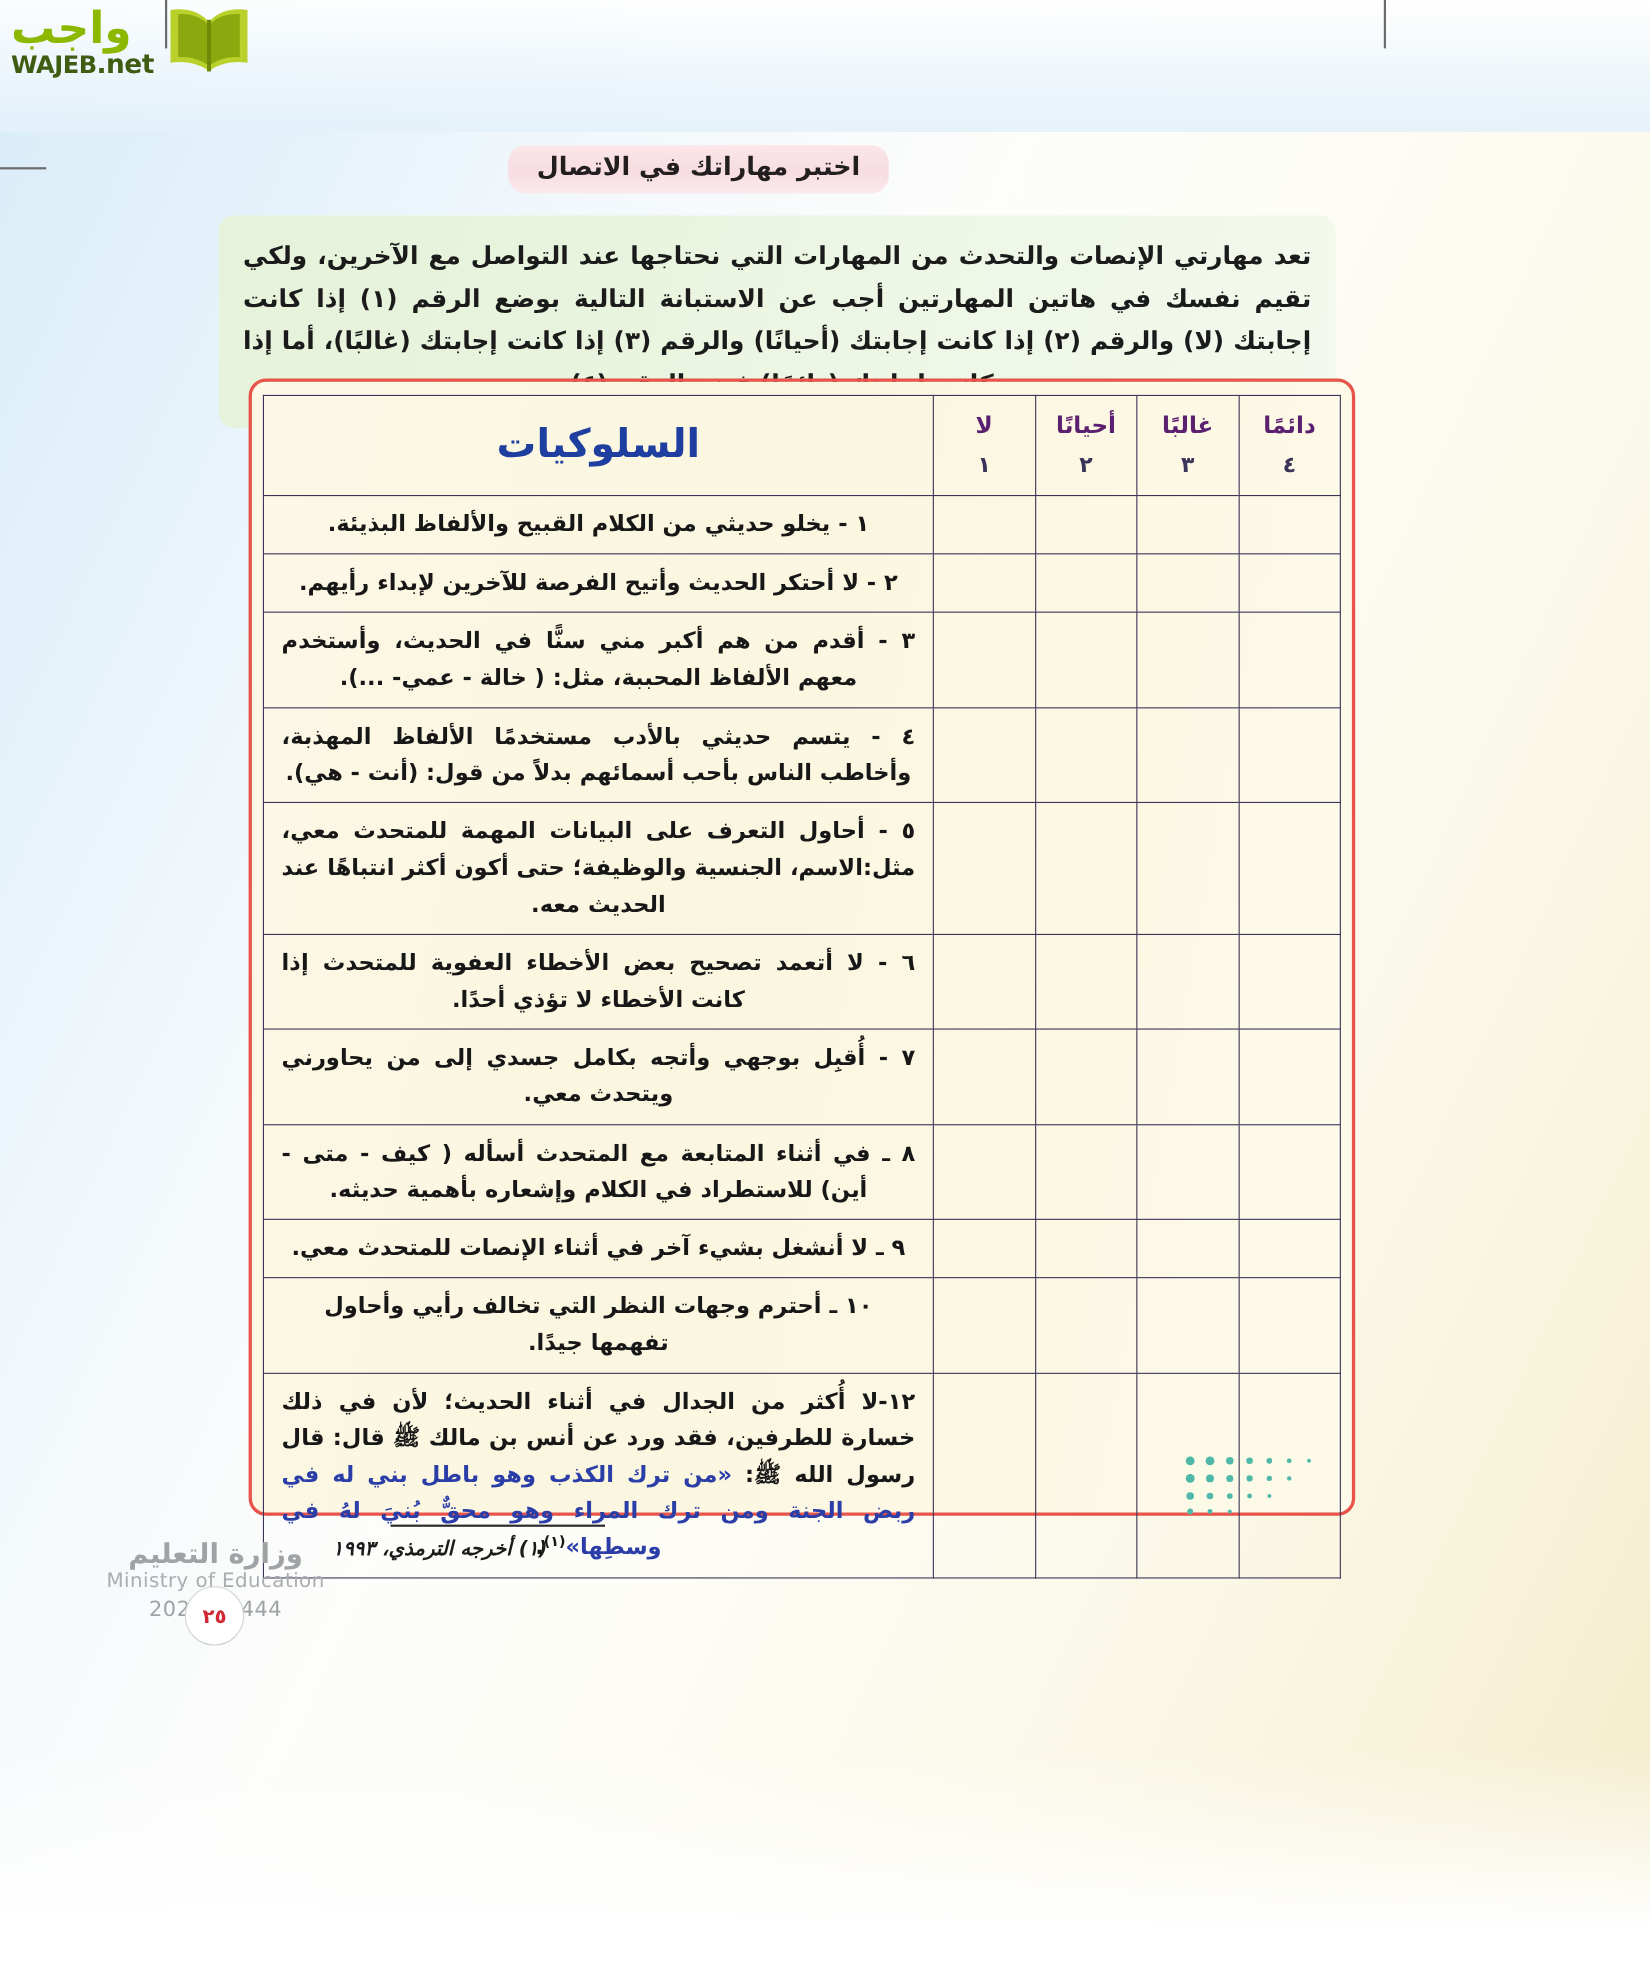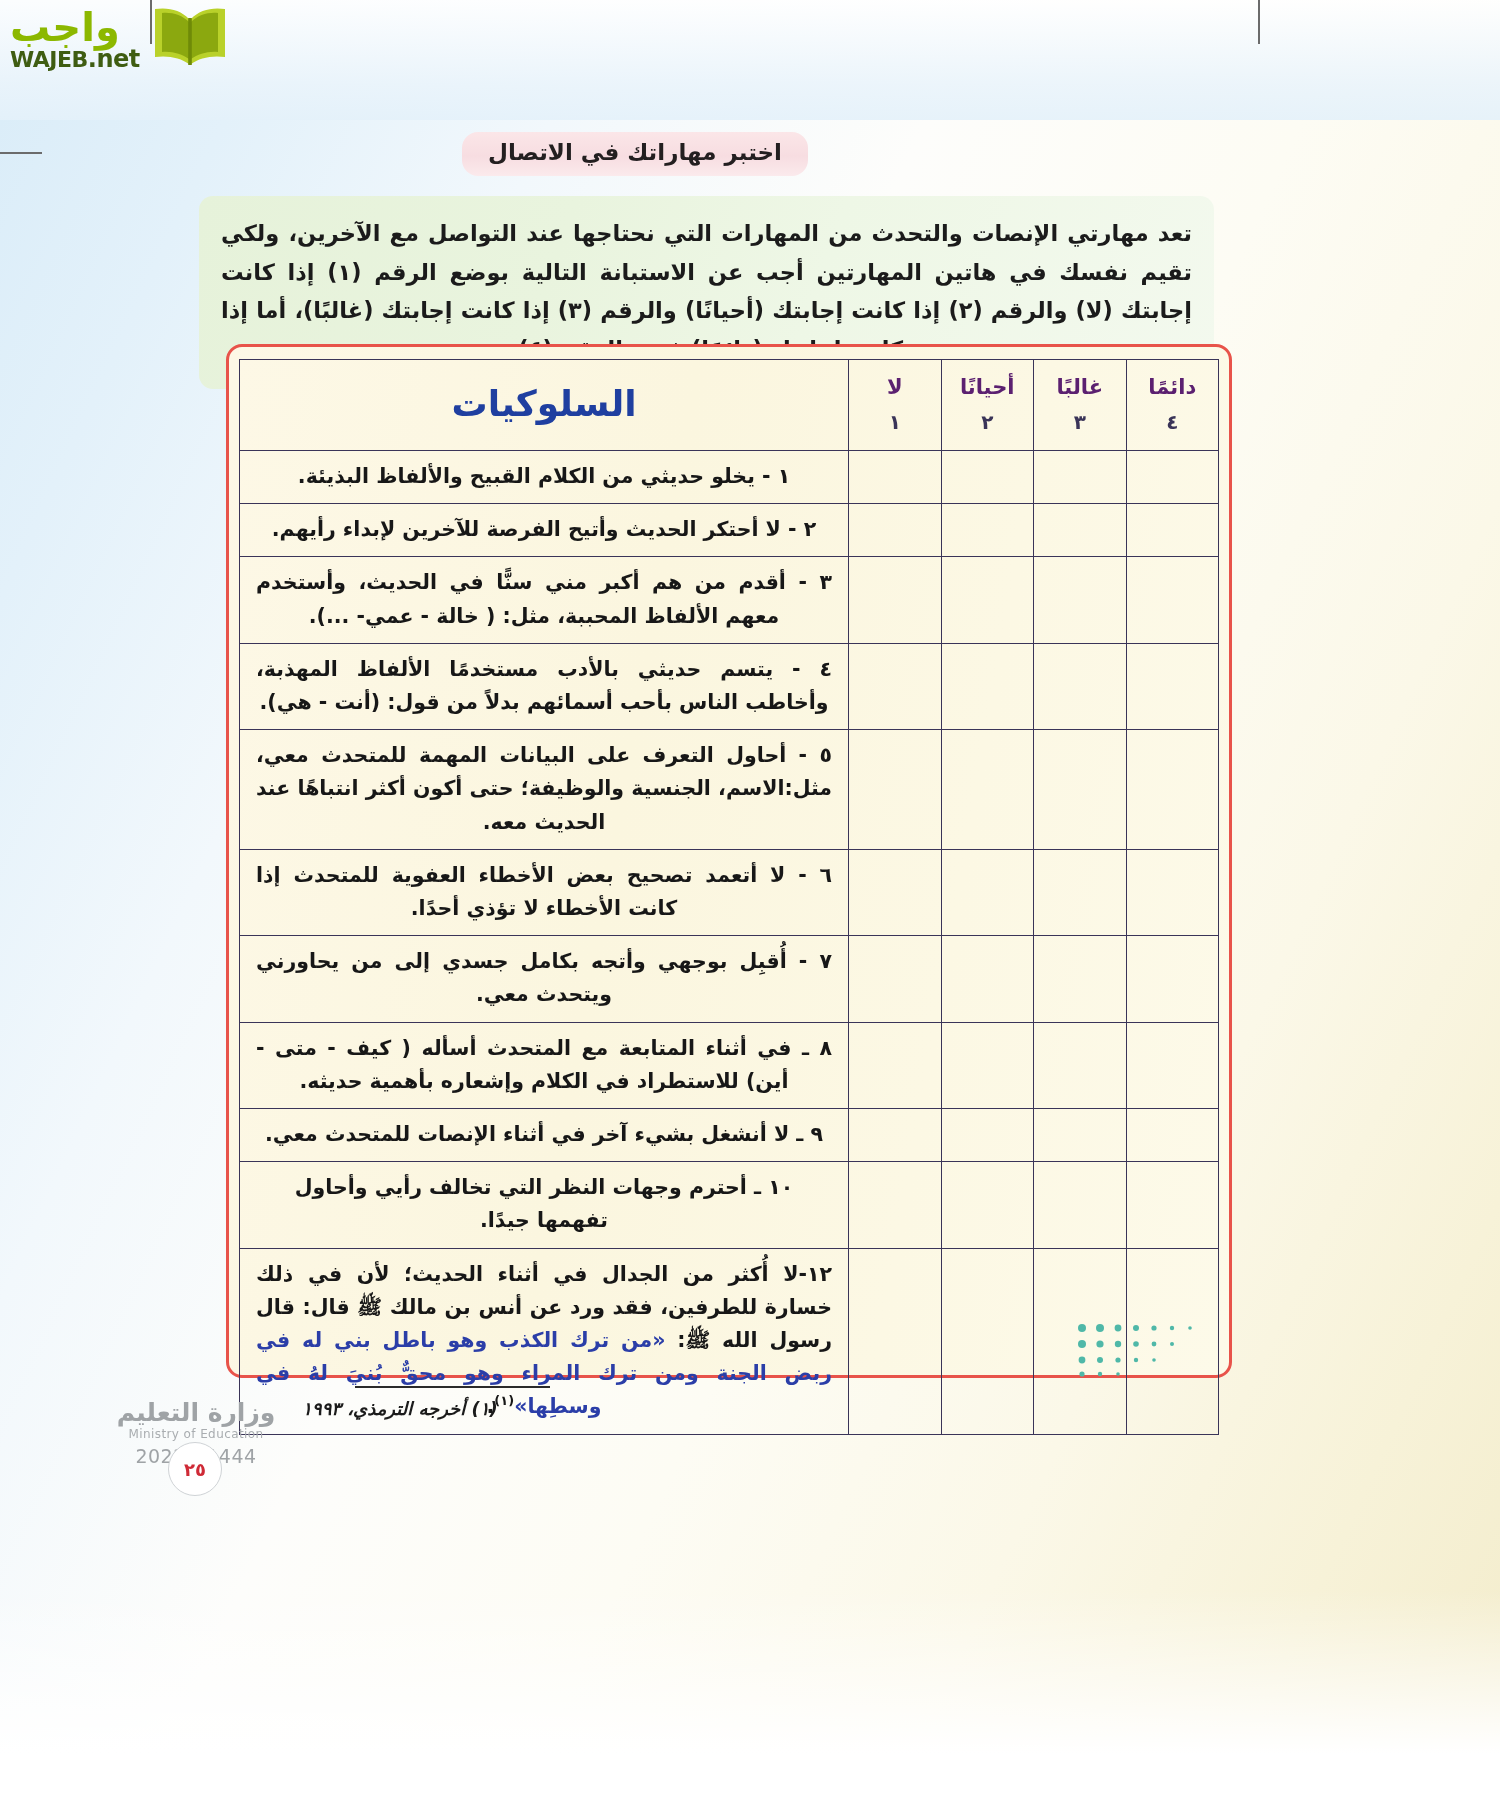--- a/index.html
+++ b/index.html
@@ -281,21 +281,21 @@
     direction: rtl;
   }
   .ministry .m-ar {
     font-size: 25px;
     font-weight: bold;
     color: #9fa3a6;
     letter-spacing: 1px;
     line-height: 1.05;
   }
   .ministry .m-en {
-    font-size: 12px;
+    font-size: 18px;
     color: #a9adb0;
     direction: ltr;
     letter-spacing: .4px;
     margin-top: 1px;
   }
   .ministry .m-years {
     font-size: 19px;
     color: #9fa3a6;
     direction: ltr;
     margin-top: 4px;

